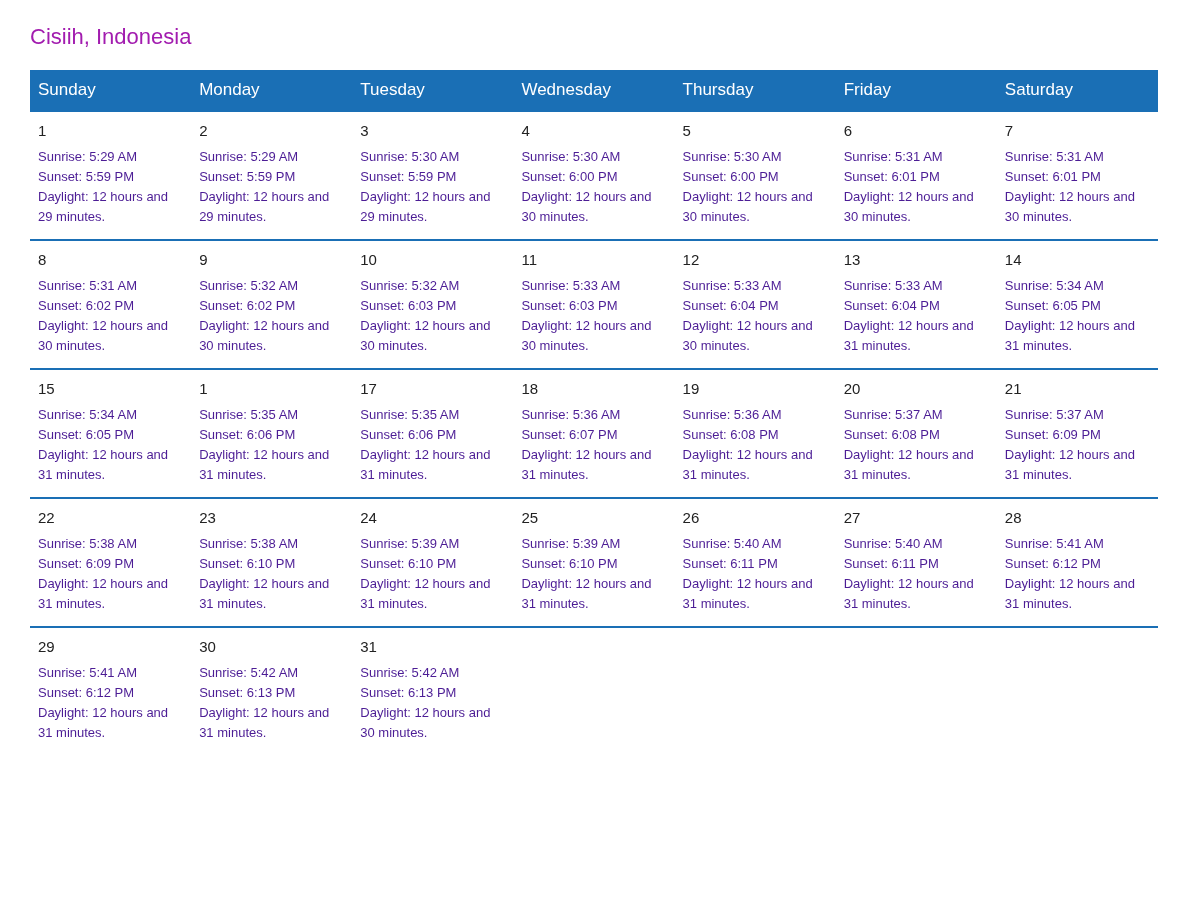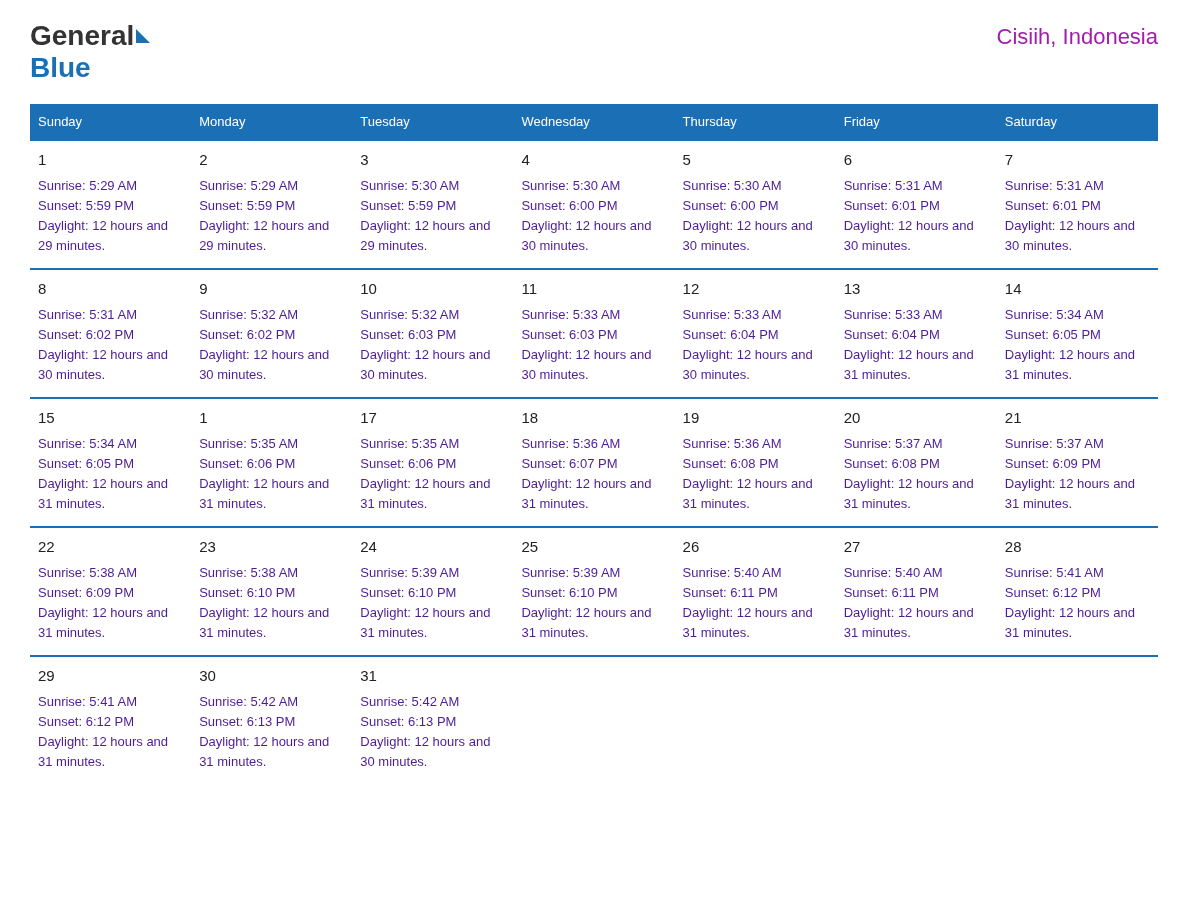--- a/index.html
+++ b/index.html
@@ -61,21 +61,21 @@
     table {
       width: 100%;
       border-collapse: collapse;
     }
     thead tr {
       background: #1a6fb5;
       color: #fff;
     }
     thead th {
       padding: 10px 8px;
-      font-size: 13px;
+      font-size: 17px;
       font-weight: normal;
       text-align: left;
       border: none;
     }
     tbody tr {
       border-top: 2px solid #1a6fb5;
     }
     tbody td {
       padding: 8px 8px 12px 8px;
       vertical-align: top;
@@ -96,27 +96,20 @@
       line-height: 1.55;
     }
     tbody td:empty {
       background: #fff;
     }
   </style>
 </head>
 <body>
 
 <div class="header">
-  <div class="logo">
-    <div class="logo-text">
-      <span class="logo-general">General</span>
-      <span class="logo-arrow"></span>
-    </div>
-    <span class="logo-blue">Blue</span>
-  </div>
   <div class="title-block">
     <div class="location">Cisiih, Indonesia</div>
   </div>
 </div>
 
 <table>
   <thead>
     <tr>
     <th>Sunday</th>
         <th>Monday</th>

